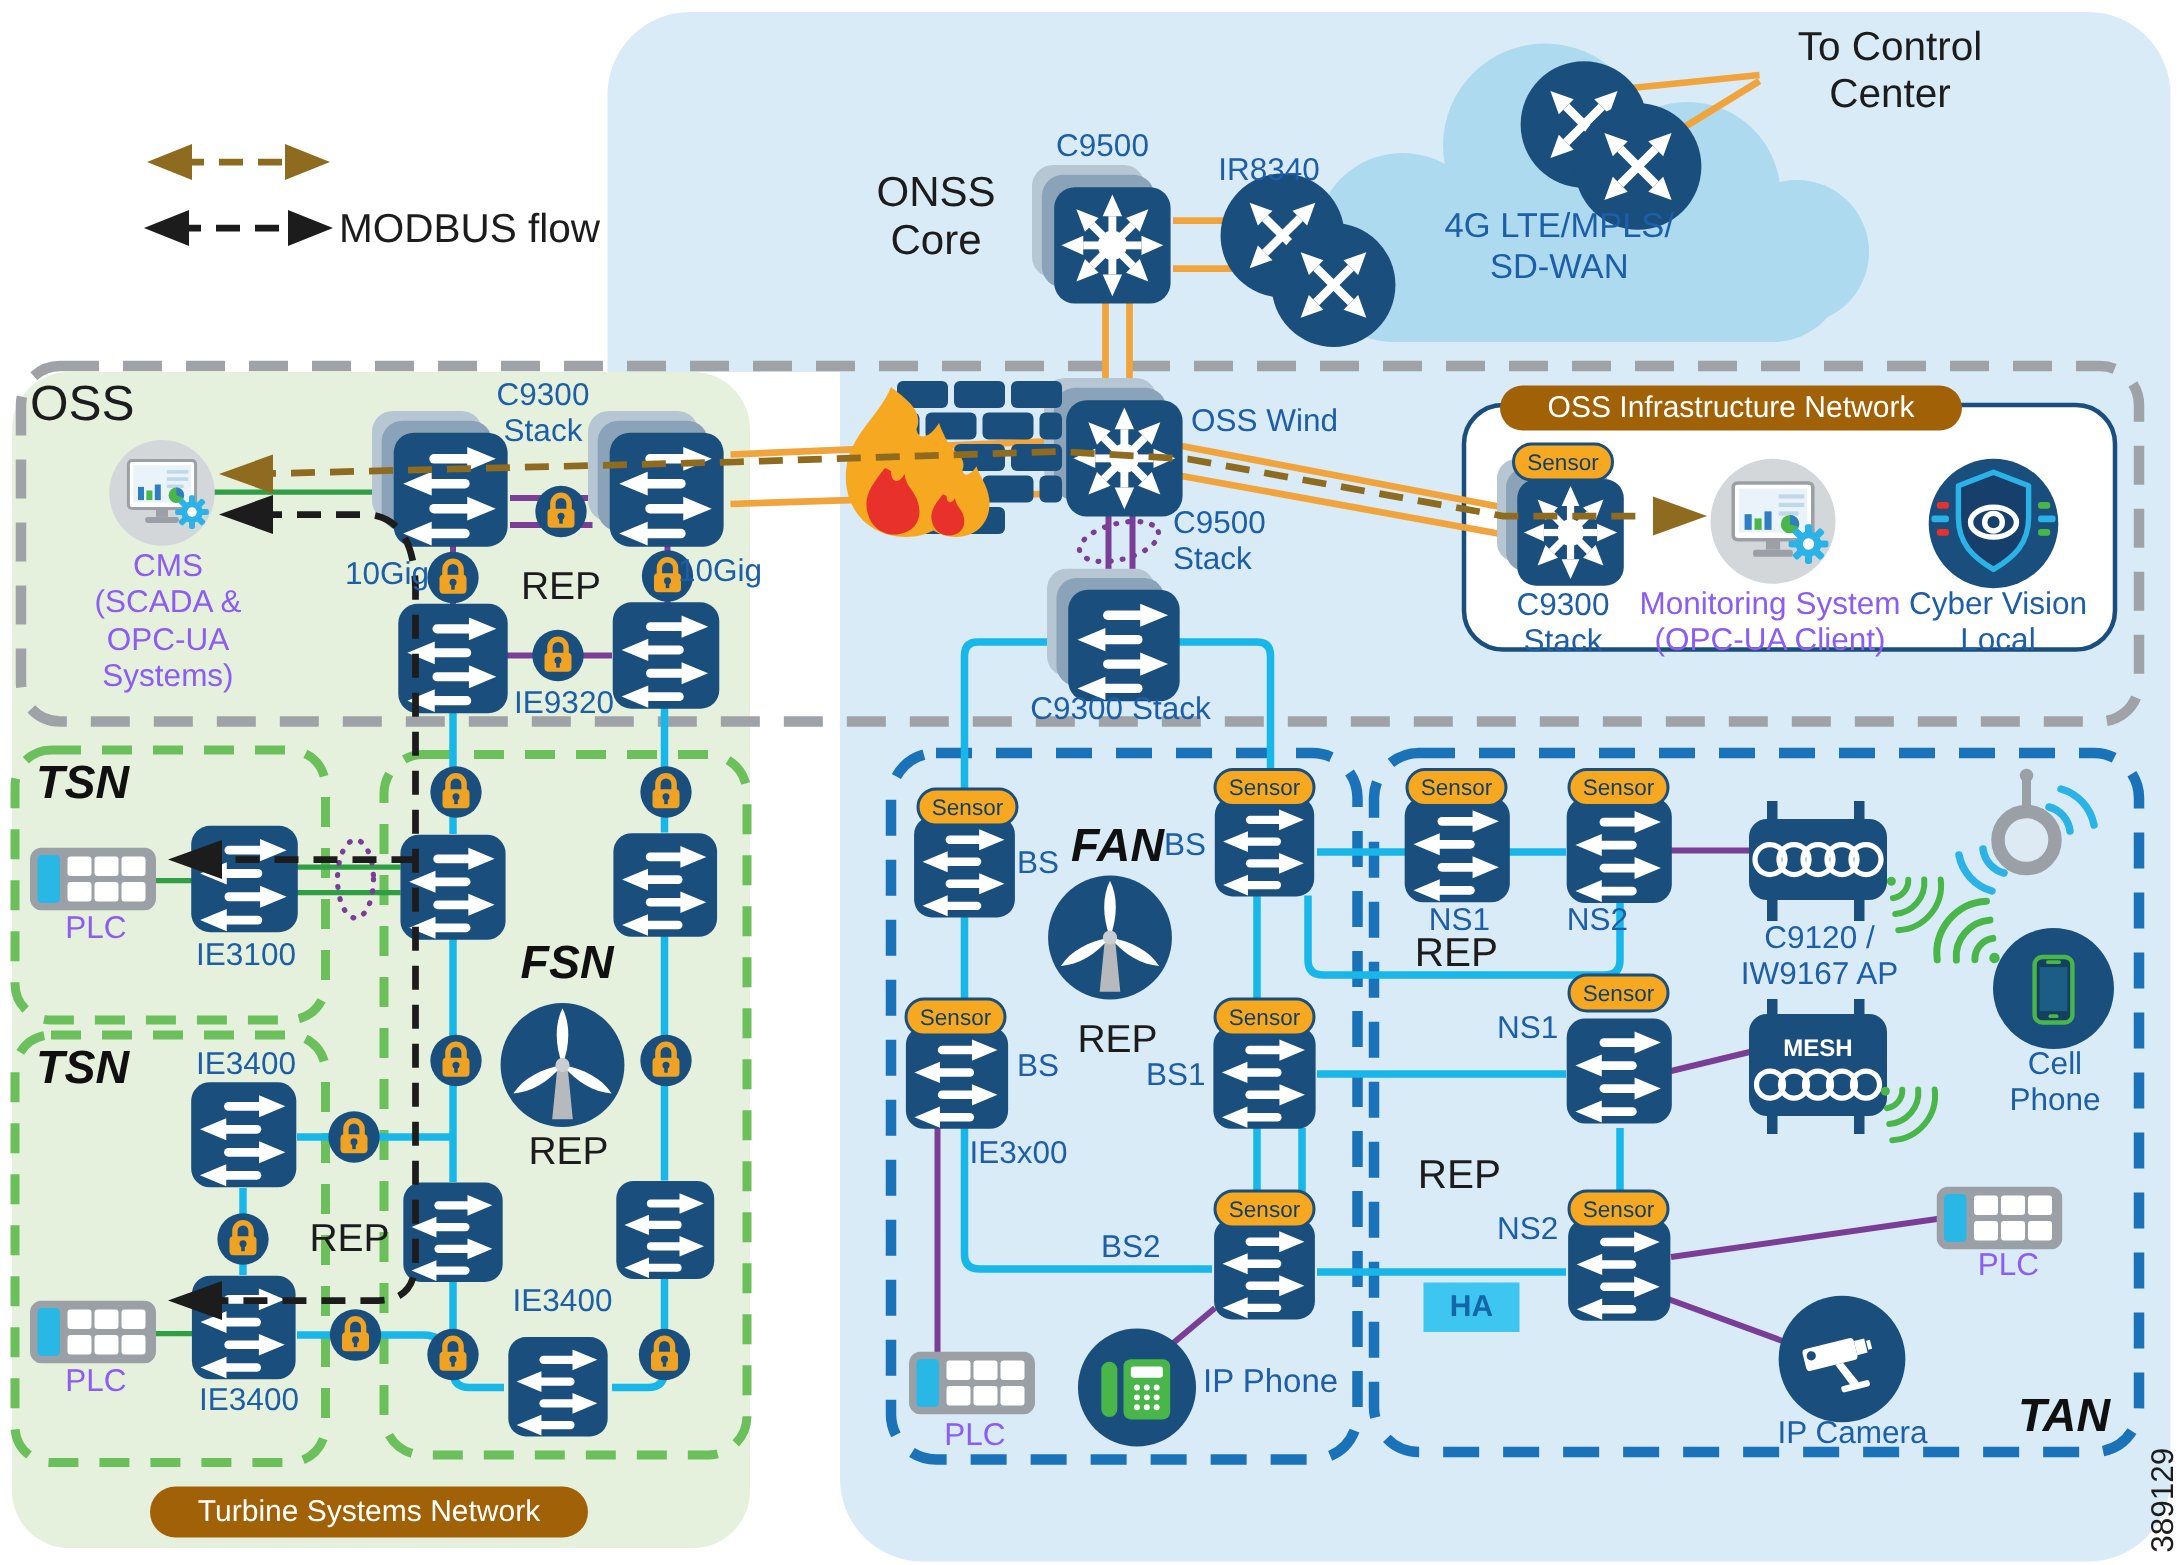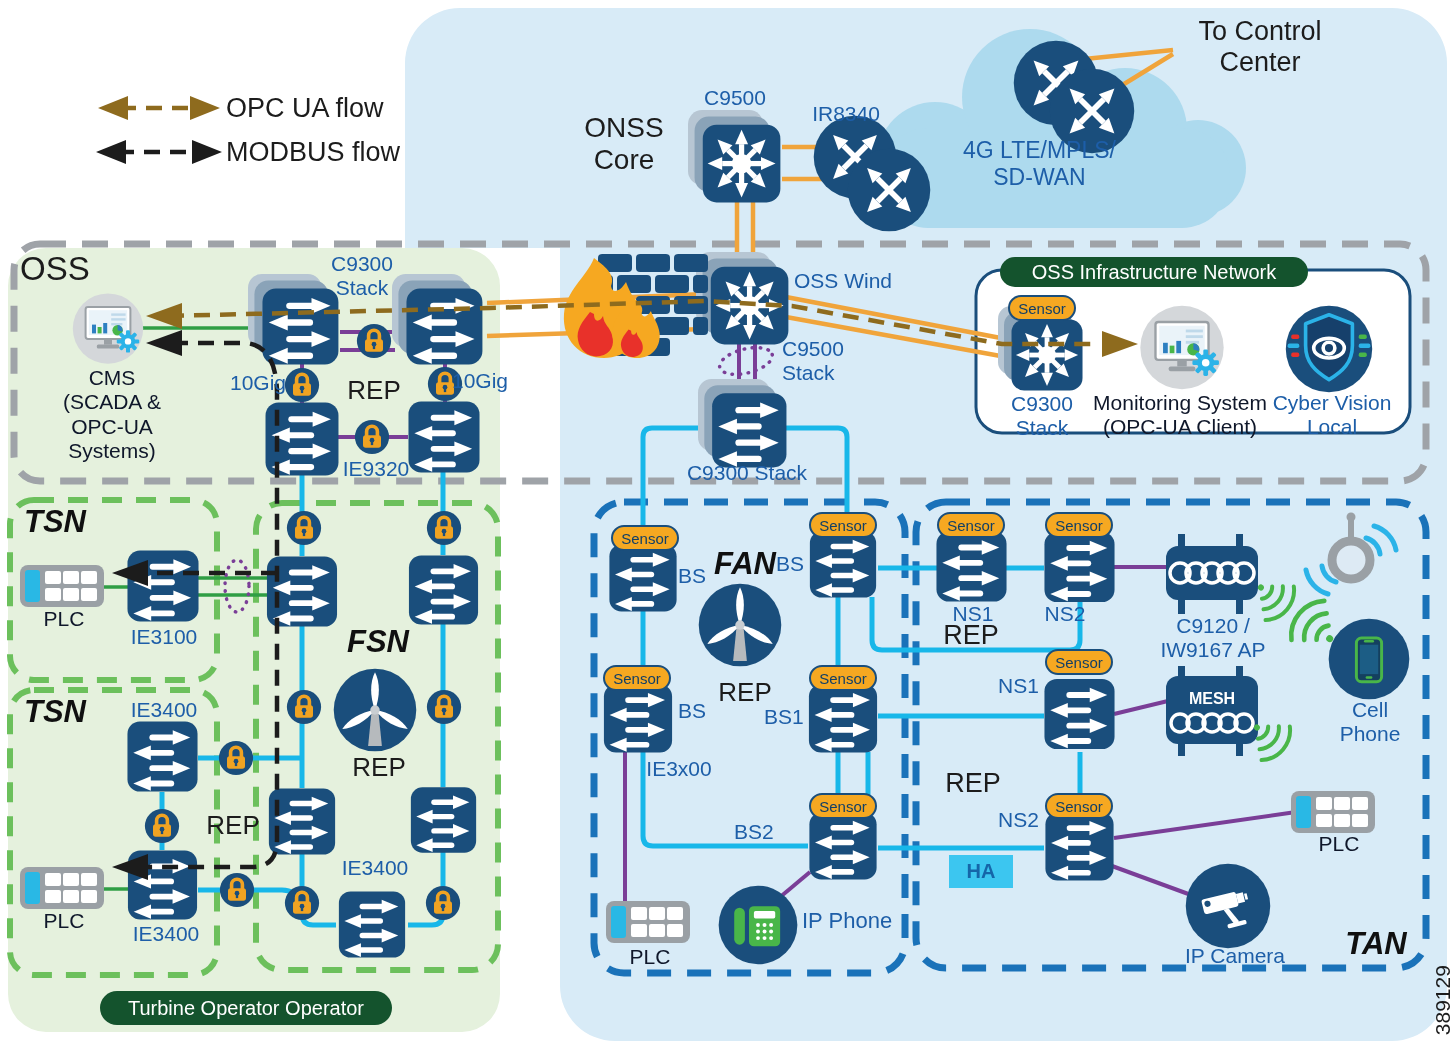--- a/index.html
+++ b/index.html
@@ -3,28 +3,28 @@
 <meta charset="utf-8">
 <style>
   html,body{margin:0;padding:0;background:#fff}
   #stage{position:relative;width:1456px;height:1043px;background:#fff;overflow:hidden;
          font-family:"Liberation Sans",sans-serif}
   #svg-under,#svg-over{position:absolute;left:0;top:0;width:1456px;height:1043px}
   #svg-over{pointer-events:none}
   .ic{position:absolute}
   .lbl{position:absolute;white-space:pre-line;font-size:21px;line-height:1.16;color:#1d5ea8}
   .c{text-align:center}
-  .gray{color:#0f172a}
+  .gray{color:#8b5cf6}
   .dark{color:#1c1c1c}
   .big{font-size:27px}
   .t-it{font-style:italic;font-weight:600;font-size:31px;color:#101010}
   .rep{font-size:26px;color:#1c1c1c}
   .sensor{position:absolute;width:64px;height:22px;background:#f6a821;border:2.5px solid #1a4e7c;
           border-radius:13px;color:#123f66;font-size:15px;display:flex;align-items:center;justify-content:center}
-  .pill{position:absolute;background:#14532d;border-radius:18px;color:#fff;font-size:20px;
+  .pill{position:absolute;background:#a16207;border-radius:18px;color:#fff;font-size:20px;
         display:flex;align-items:center;justify-content:center}
   .ha{position:absolute;background:#3cc6f0;color:#1566a9;font-weight:bold;font-size:20px;
       display:flex;align-items:center;justify-content:center}
   .mesh-txt{fill:#fff;font-family:"Liberation Sans",sans-serif;font-size:16px;font-weight:600}
 </style>
 </head>
 <body>
 
 <div id="stage">
 
@@ -569,21 +569,20 @@
   </g>
   <g fill="#1c1c1c">
     <polygon points="146,343 182,330 182,356"></polygon>
     <polygon points="112,573 148,560 148,586"></polygon>
     <polygon points="112,867 148,854 148,880"></polygon>
     <polygon points="96,152 126,140 126,164"></polygon>
         <polygon points="222,152 192,140 192,164"></polygon>
   </g>
 </svg>
 
-<div class="lbl dark big" style="left:226px;top:93px;width:220px">OPC UA flow</div>
 <div class="lbl dark big" style="left:226px;top:137px;width:240px">MODBUS flow</div>
 
 <div class="lbl dark c" style="left:566px;top:112px;width:116px;font-size:28px">ONSS
 Core</div>
 <div class="lbl c" style="left:688px;top:86px;width:94px">C9500</div>
 <div class="lbl c" style="left:798px;top:102px;width:96px">IR8340</div>
 <div class="lbl c" style="left:952px;top:137px;width:175px;font-size:23px">4G LTE/MPLS/
 SD-WAN</div>
 <div class="lbl dark c big" style="left:1180px;top:16px;width:160px">To Control
 Center</div>
@@ -619,21 +618,21 @@
 <div class="lbl t-it" style="left:24px;top:694px;width:80px">TSN</div>
 <div class="lbl c" style="left:124px;top:698px;width:80px">IE3400</div>
 <div class="lbl c" style="left:126px;top:922px;width:80px">IE3400</div>
 <div class="lbl gray c" style="left:38px;top:909px;width:52px">PLC</div>
 <div class="lbl rep c" style="left:200px;top:810px;width:66px">REP</div>
 
 <div class="lbl t-it c" style="left:340px;top:624px;width:76px">FSN</div>
 <div class="lbl rep c" style="left:346px;top:752px;width:66px">REP</div>
 <div class="lbl c" style="left:336px;top:856px;width:78px">IE3400</div>
 
-<div class="pill" style="left:100px;top:991px;width:292px;height:34px">Turbine Operator Operator</div>
+<div class="pill" style="left:100px;top:991px;width:292px;height:34px">Turbine Systems Network</div>
 
 <div class="lbl t-it c" style="left:706px;top:546px;width:78px">FAN</div>
 <div class="lbl rep c" style="left:712px;top:677px;width:66px">REP</div>
 <div class="lbl" style="left:678px;top:564px;width:36px">BS</div>
 <div class="lbl" style="left:776px;top:552px;width:36px">BS</div>
 <div class="lbl" style="left:678px;top:699px;width:36px">BS</div>
 <div class="lbl" style="left:764px;top:705px;width:44px">BS1</div>
 <div class="lbl" style="left:734px;top:820px;width:46px">BS2</div>
 <div class="lbl c" style="left:640px;top:757px;width:78px">IE3x00</div>
 <div class="lbl gray c" style="left:624px;top:945px;width:52px">PLC</div>

